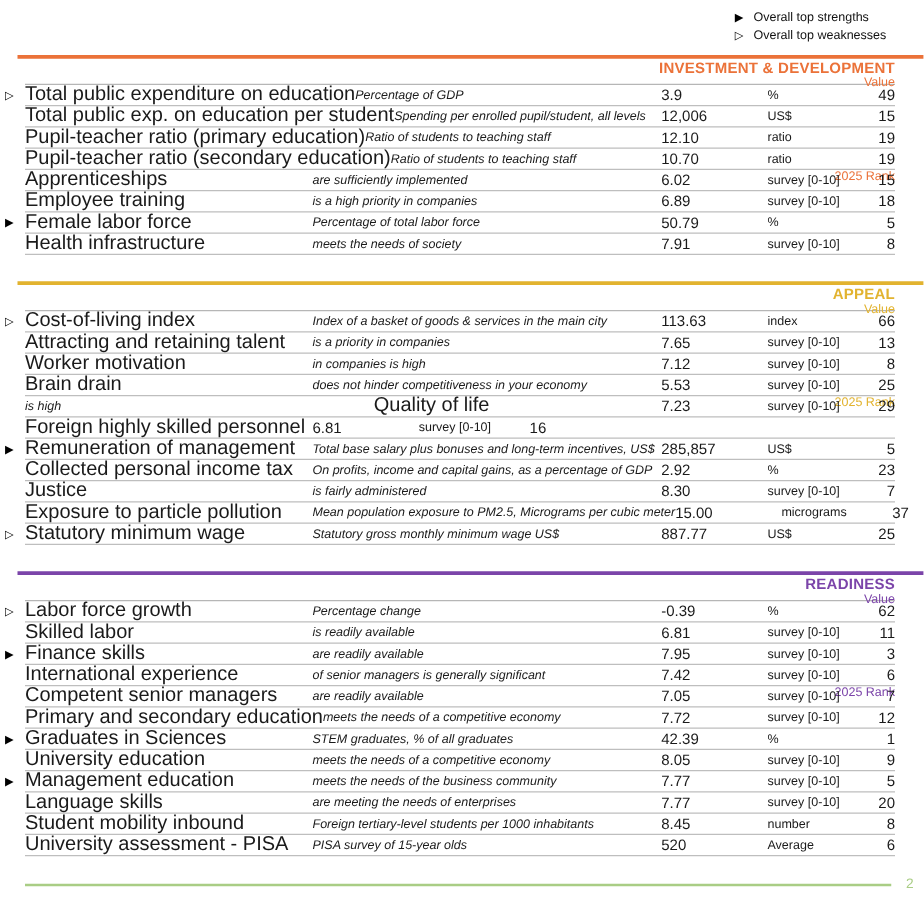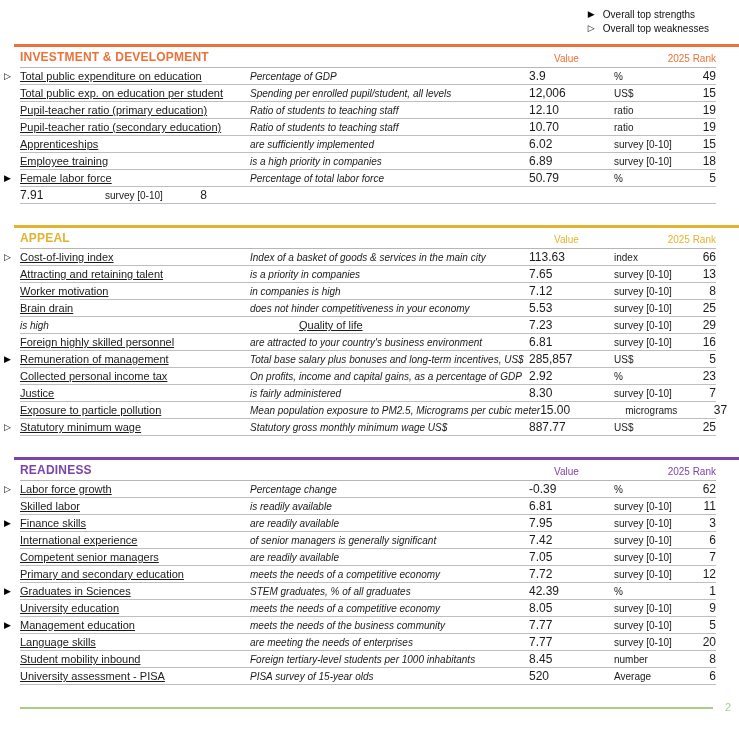--- a/index.html
+++ b/index.html
@@ -9,31 +9,31 @@
 
   
   .legend { position:absolute; top:8px; right:30px; font-size:10px; color:#111; }
   .legend-row { display:flex; align-items:center; height:12px; margin-bottom:2px; }
   .legend-row .tri { width:15px; font-size:9px; line-height:10px; color:#000; }
 
   
   #sections { position:absolute; top:44px; left:0; right:0; }
   .section { margin:0 23px 21px 20px; position:relative; }
   .section-topline { height:3px; background:var(--sec,#333); margin-left:-6px; margin-right:-23px; }
-  .section-header { height:21px; border-bottom:1px solid #b6b6b6; display:flex; align-items:flex-end; padding-bottom:3px; }
+  .section-header { height:21px; border-bottom:1px solid #b6b6b6; display:flex; align-items:flex-end; padding-bottom:3px;flex-direction:column; }
   .section-title { flex:1; font-size:12px; font-weight:bold; color:var(--sec,#333); letter-spacing:0.2px; }
   .col-head { font-size:10px; color:var(--sec,#333); }
   .value-head { flex:0 0 75px; text-align:center; }
   .rank-head { flex:0 0 112px; text-align:right; }
 
   
   .row { position:relative; height:17px; border-bottom:1px solid #bebebe; display:flex; align-items:center; }
   .row .marker { position:absolute; left:-16px; top:3px; font-size:9px; line-height:10px; color:#000; }
   .cell { white-space:nowrap; }
-  .cell.name  { flex:0 0 230px; font-size:11px; overflow:visible;text-decoration:underline; }
+  .cell.name  { flex:0 0 230px; font-size:16px; overflow:visible; }
   .cell.desc  { flex:1 1 auto; font-size:10px; overflow:visible;font-style:italic; }
   .cell.value { flex:0 0 75px; font-size:12px; text-align:left; }
   .cell.unit  { flex:0 0 74px; font-size:10px; padding-left:10px; }
   .cell.rank  { flex:0 0 38px; font-size:12px; text-align:right; }
 
   
   .footer { position:absolute; left:0; right:0; top:703px; height:14px; }
   .footer-line { position:absolute; left:20px; right:26px; top:4px; height:2px; background:var(--footer-accent,#a9cd85); }
   .footer-pagenum { position:absolute; right:8px; top:-2px; font-size:11px; color:var(--footer-accent,#a9cd85); }
 </style>
@@ -120,20 +120,22 @@
     <span class="marker">▶</span>
     <span class="cell name">Female labor force</span>
     <span class="cell desc">Percentage of total labor force</span>
     <span class="cell value">50.79</span>
     <span class="cell unit">%</span>
     <span class="cell rank">5</span>
   </div>
 
   <div class="row">
     <span class="marker"></span>
+    <span class="cell name">Health infrastructure</span>
+    <span class="cell desc">meets the needs of society</span>
     <span class="cell value">7.91</span>
     <span class="cell unit">survey [0-10]</span>
     <span class="cell rank">8</span>
   </div>
 </div>
   </section>
 
   <section class="section" style="--sec: #E2B32F;">
     <div class="section-topline"></div>
     <div class="section-header">
@@ -183,21 +185,20 @@
     <span class="cell desc">is high</span>
     <span class="cell name">Quality of life</span>
     <span class="cell value">7.23</span>
     <span class="cell unit">survey [0-10]</span>
     <span class="cell rank">29</span>
   </div>
 
   <div class="row">
     <span class="marker"></span>
     <span class="cell name">Foreign highly skilled personnel</span>
-    <span class="cell desc">are attracted to your country's business environment</span>
     <span class="cell value">6.81</span>
     <span class="cell unit">survey [0-10]</span>
     <span class="cell rank">16</span>
   </div>
 
   <div class="row">
     <span class="marker">▶</span>
     <span class="cell name">Remuneration of management</span>
     <span class="cell desc">Total base salary plus bonuses and long-term incentives, US$</span>
     <span class="cell value">285,857</span>

